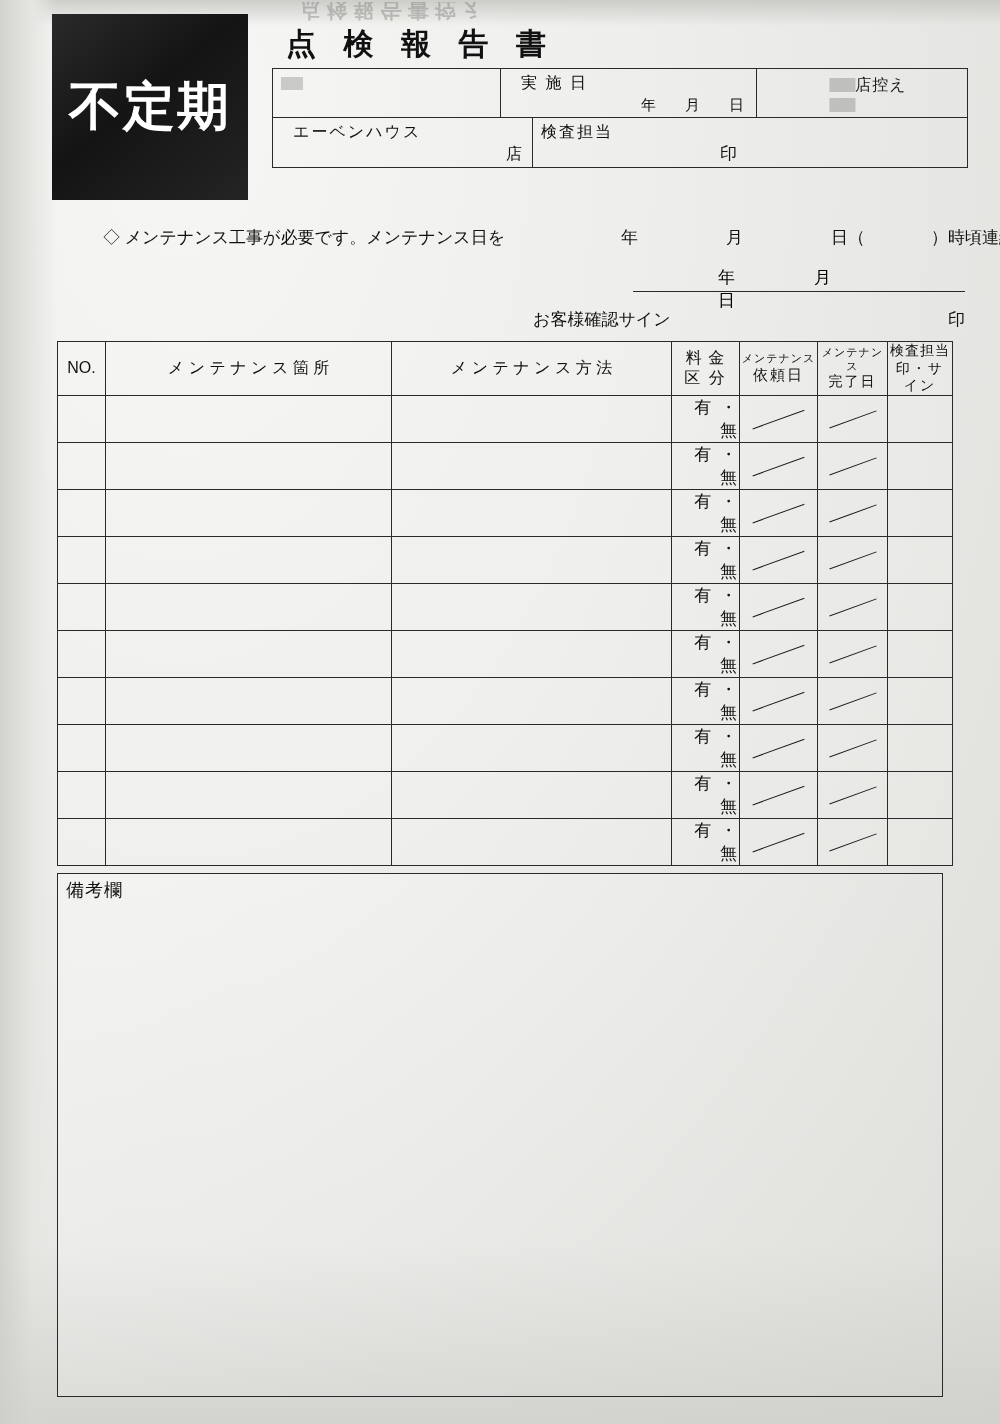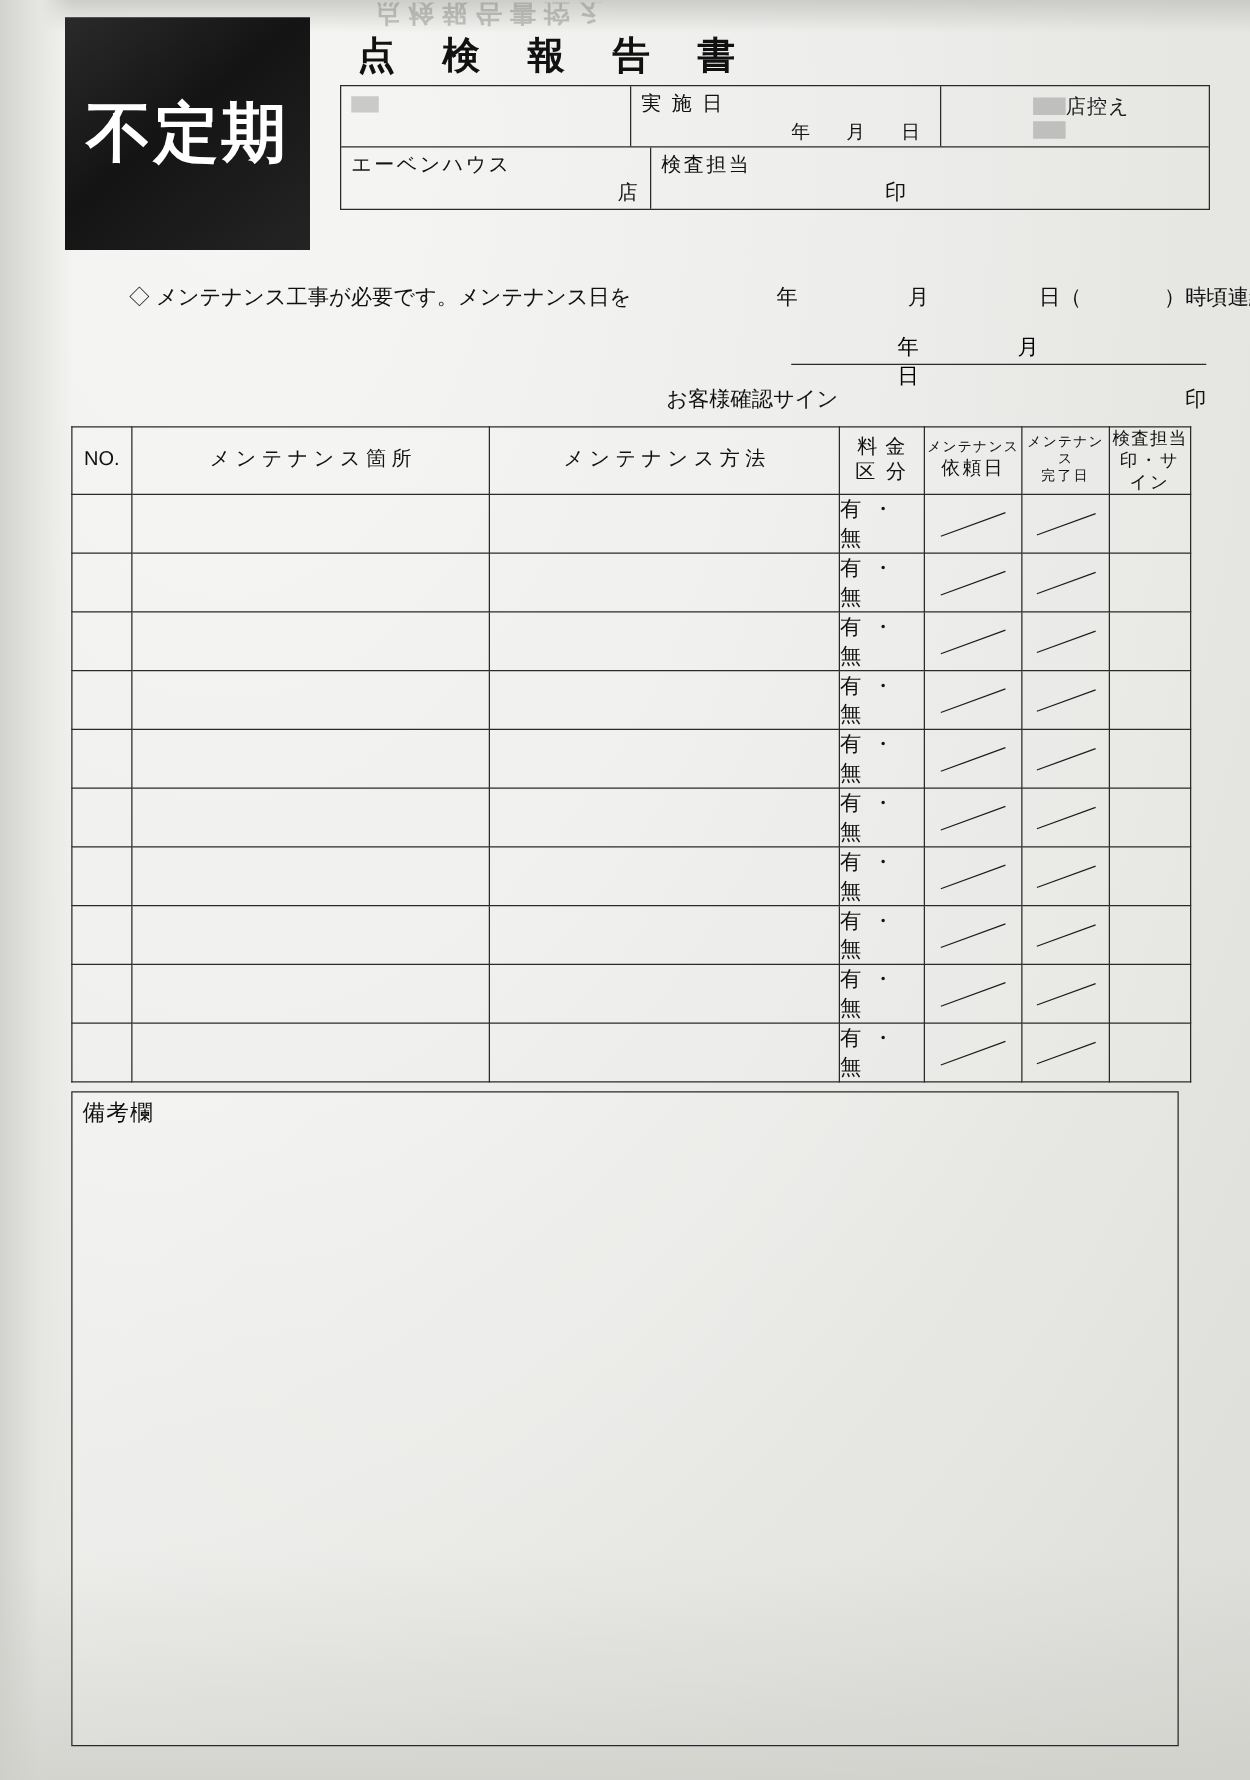--- a/index.html
+++ b/index.html
@@ -73,21 +73,21 @@
   }
 
   
   #doc-title {
     position: absolute;
     left: 286px; top: 24px;
     font-size: 30px;
     font-weight: bold;
     letter-spacing: 10px;
     color: #111;
-    font-family: Liberation Mono, monospace;
+    font-family: Liberation Serif, serif;
   }
 
   
   #header-table {
     position: absolute;
     left: 272px; top: 68px;
     width: 696px; height: 100px;
     border: 1.5px solid #2a2a2a;
     box-sizing: border-box;
   }
@@ -98,21 +98,21 @@
   }
   #header-table .row.top { border-bottom: 1.5px solid #2a2a2a; }
   #header-table .cell {
     box-sizing: border-box;
     position: relative;
     font-size: 16px;
     color: #111;
     padding: 4px 8px;
   }
   #header-table .c-name   { width: 232px; border-right: 1.5px solid #2a2a2a; }
-  #header-table .c-date   { width: 248px; border-right: 1.5px solid #2a2a2a; }
+  #header-table .c-date   { width: 248px; border-right: 1.5px solid #2a2a2a; margin-left: 12px; }
   #header-table .c-right  { width: 214px; }
   .lbl { font-size: 16px; letter-spacing: 2px; }
   .ymd {
     position: absolute;
     bottom: 2px;
     font-size: 15px;
     letter-spacing: 1px;
   }
   .ymd.y { left: 128px; }
   .ymd.m { left: 172px; }
@@ -211,21 +211,21 @@
     font-size: 16px;
     text-align: center;
     vertical-align: middle;
     line-height: 1.25;
   }
   #main-table thead th.small { font-size: 13px; }
   #main-table thead th .l1 { display:block; letter-spacing: 1px; }
   #main-table thead th .l2 { display:block; letter-spacing: 2px; }
   #main-table tbody td { height: 44px; }
   td.c-fee {
-    text-align: left;
+    text-align: right;
     font-size: 17px;
     letter-spacing: 2px;
   }
   .slash-cell { position: relative; }
   .slash-cell .slash {
     position: absolute;
     left: 14%; top: 50%;
     width: 72%;
     height: 0;
     border-top: 1.6px solid #1d1d1d;
@@ -329,21 +329,21 @@
         <th>
           <span class="l1">料 金</span>
           <span class="l2">区 分</span>
         </th>
         <th class="small">
           <span class="l1" style="font-size:11px">メンテナンス</span>
           <span class="l2" style="font-size:15px">依頼日</span>
         </th>
         <th class="small">
           <span class="l1" style="font-size:11px">メンテナンス</span>
-          <span class="l2" style="font-size:11px">完了日</span>
+          <span class="l2" style="font-size:14px">完了日</span>
         </th>
         <th class="small">
           <span class="l1" style="font-size:14px">検査担当</span>
           <span class="l2" style="font-size:14px">印・サイン</span>
         </th>
       </tr>
     </thead>
     <tbody id="table-body">
         <tr>
           <td></td>

